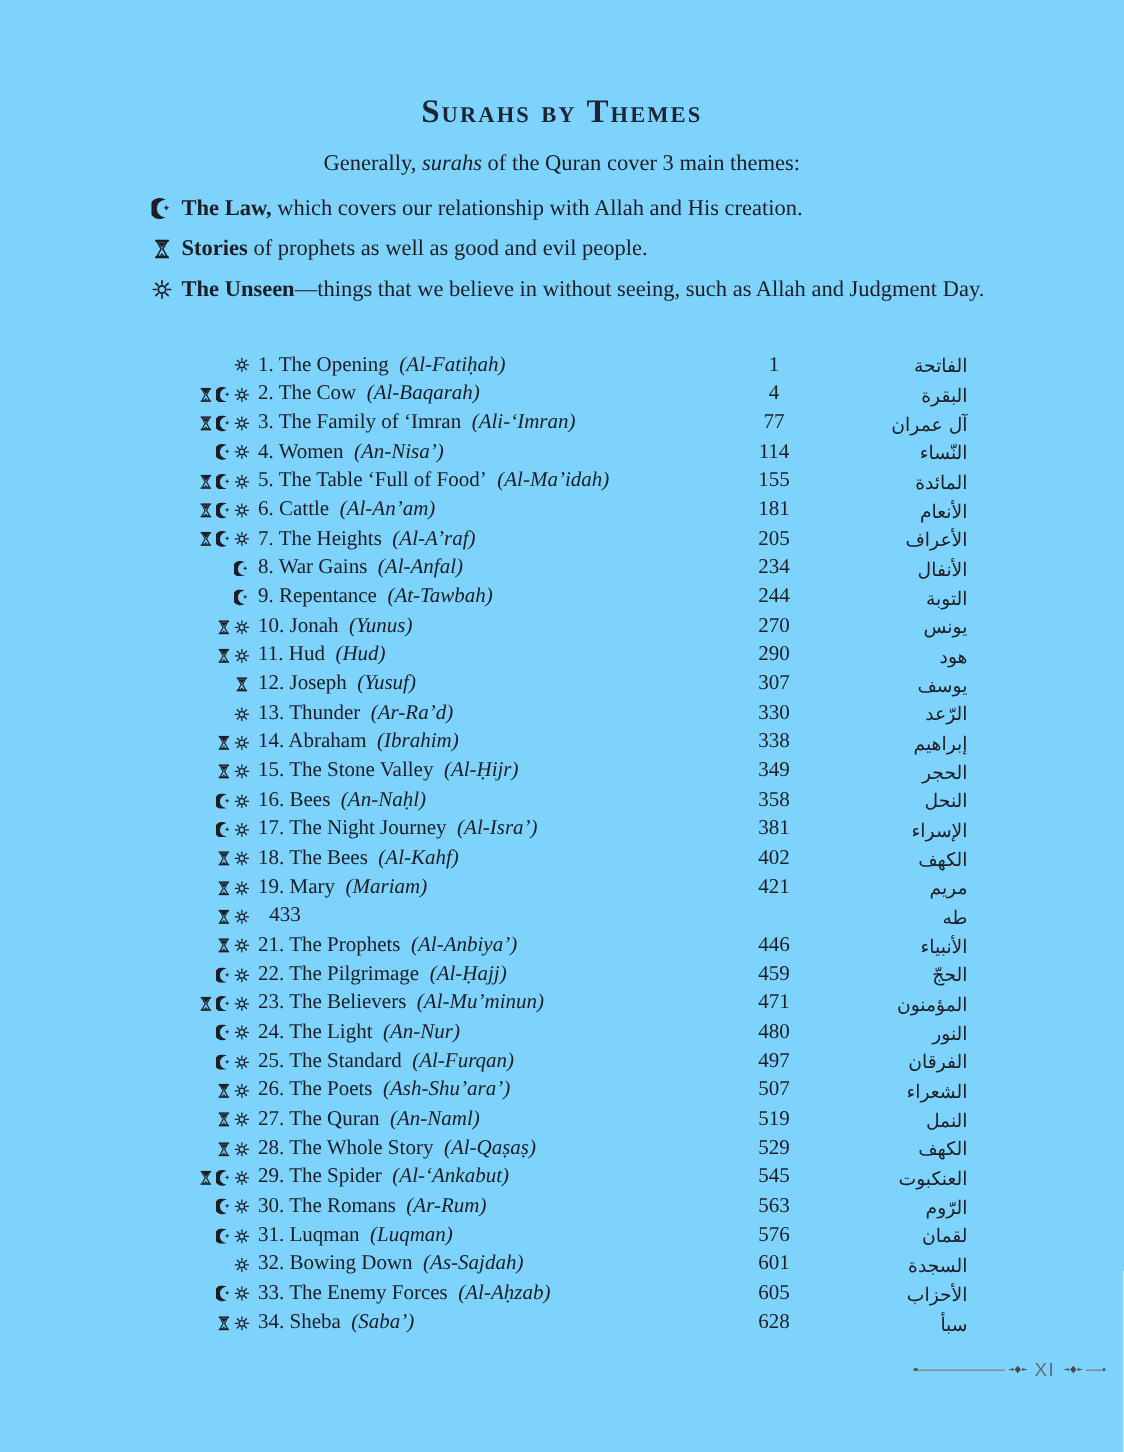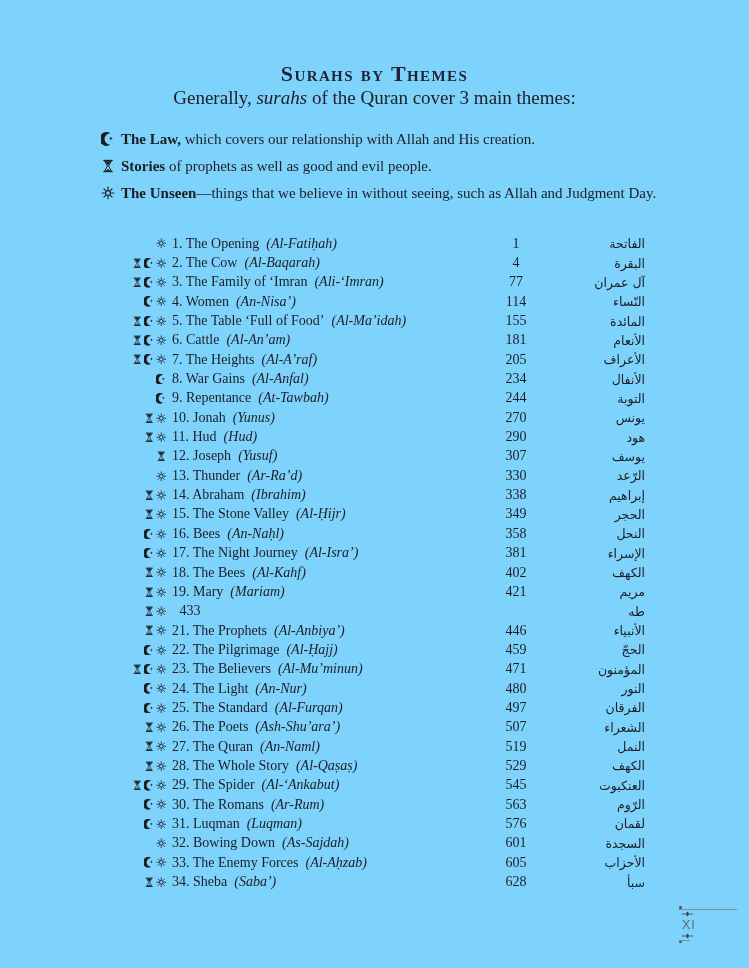--- a/index.html
+++ b/index.html
@@ -1,36 +1,36 @@
 <!DOCTYPE html>
 <html><head>
 <meta charset="utf-8">
 <style>
   html,body{margin:0;padding:0;background:#fff;}
   .page{position:relative;width:749px;height:968px;background:#7dd3fc;overflow:hidden;
         font-family:"Liberation Serif", serif;color:#1d1d24;}
   .title{position:absolute;top:61px;left:0;width:100%;text-align:center;
          font-size:22px;font-weight:bold;font-variant:small-caps;letter-spacing:1.4px;color:#1e2433;}
-  .subtitle{position:absolute;top:87px;left:0;width:100%;text-align:center;font-size:19px;}
+  .subtitle{position:absolute;top:101px;left:0;width:100%;text-align:center;font-size:15px;}
   .subtitle .it{font-style:italic;}
   .legend{position:absolute;top:130px;left:101px;width:620px;}
   .legend-item{display:flex;align-items:flex-start;margin-bottom:8.5px;font-size:15px;white-space:nowrap;line-height:18.5px;}
   .legend-icon{width:20px;flex:0 0 20px;display:inline-flex;align-items:center;margin-top:1.5px;}
   .legend-icon svg{width:14px;height:14px;}
   .legend-text b{font-weight:bold;}
   .surah-table{position:absolute;top:234px;left:100px;width:545px;}
   .srow{display:flex;align-items:center;height:19.35px;font-size:14px;}
   .c-icons{width:66px;flex:0 0 66px;display:flex;justify-content:flex-end;align-items:center;gap:1.5px;}
   .ticon{display:inline-flex;align-items:center;}
   .ticon svg{width:10.5px;height:10.5px;}
   .c-name{margin-left:6px;width:320px;flex:0 0 320px;white-space:nowrap;overflow:visible;}
   .c-name .tr{font-style:italic;margin-left:7px;}
   .c-page{width:48px;flex:0 0 48px;text-align:center;}
   .c-arabic{flex:1;text-align:right;font-family:"DejaVu Sans", sans-serif;font-size:12.5px;direction:rtl;}
-  .footer{position:absolute;top:906px;right:12px;display:flex;align-items:flex-start;flex-direction:column;}
+  .footer{position:absolute;top:906px;right:12px;display:flex;align-items:center;}
   .f-dot{width:2.5px;height:2.5px;border-radius:50%;background:#555;}
   .f-line-long{width:58px;height:1px;background:#8a8a8a;}
   .f-line-short{width:11px;height:1px;background:#8a8a8a;}
   .f-orn{display:inline-flex;align-items:center;margin:0 2px;}
   .f-orn svg{width:13px;height:8px;}
   .f-page{font-size:12.5px;letter-spacing:1px;color:#5d6b7e;margin:0 3px;font-family:"Liberation Sans", sans-serif;}
 </style>
 </head>
 <body>
 

